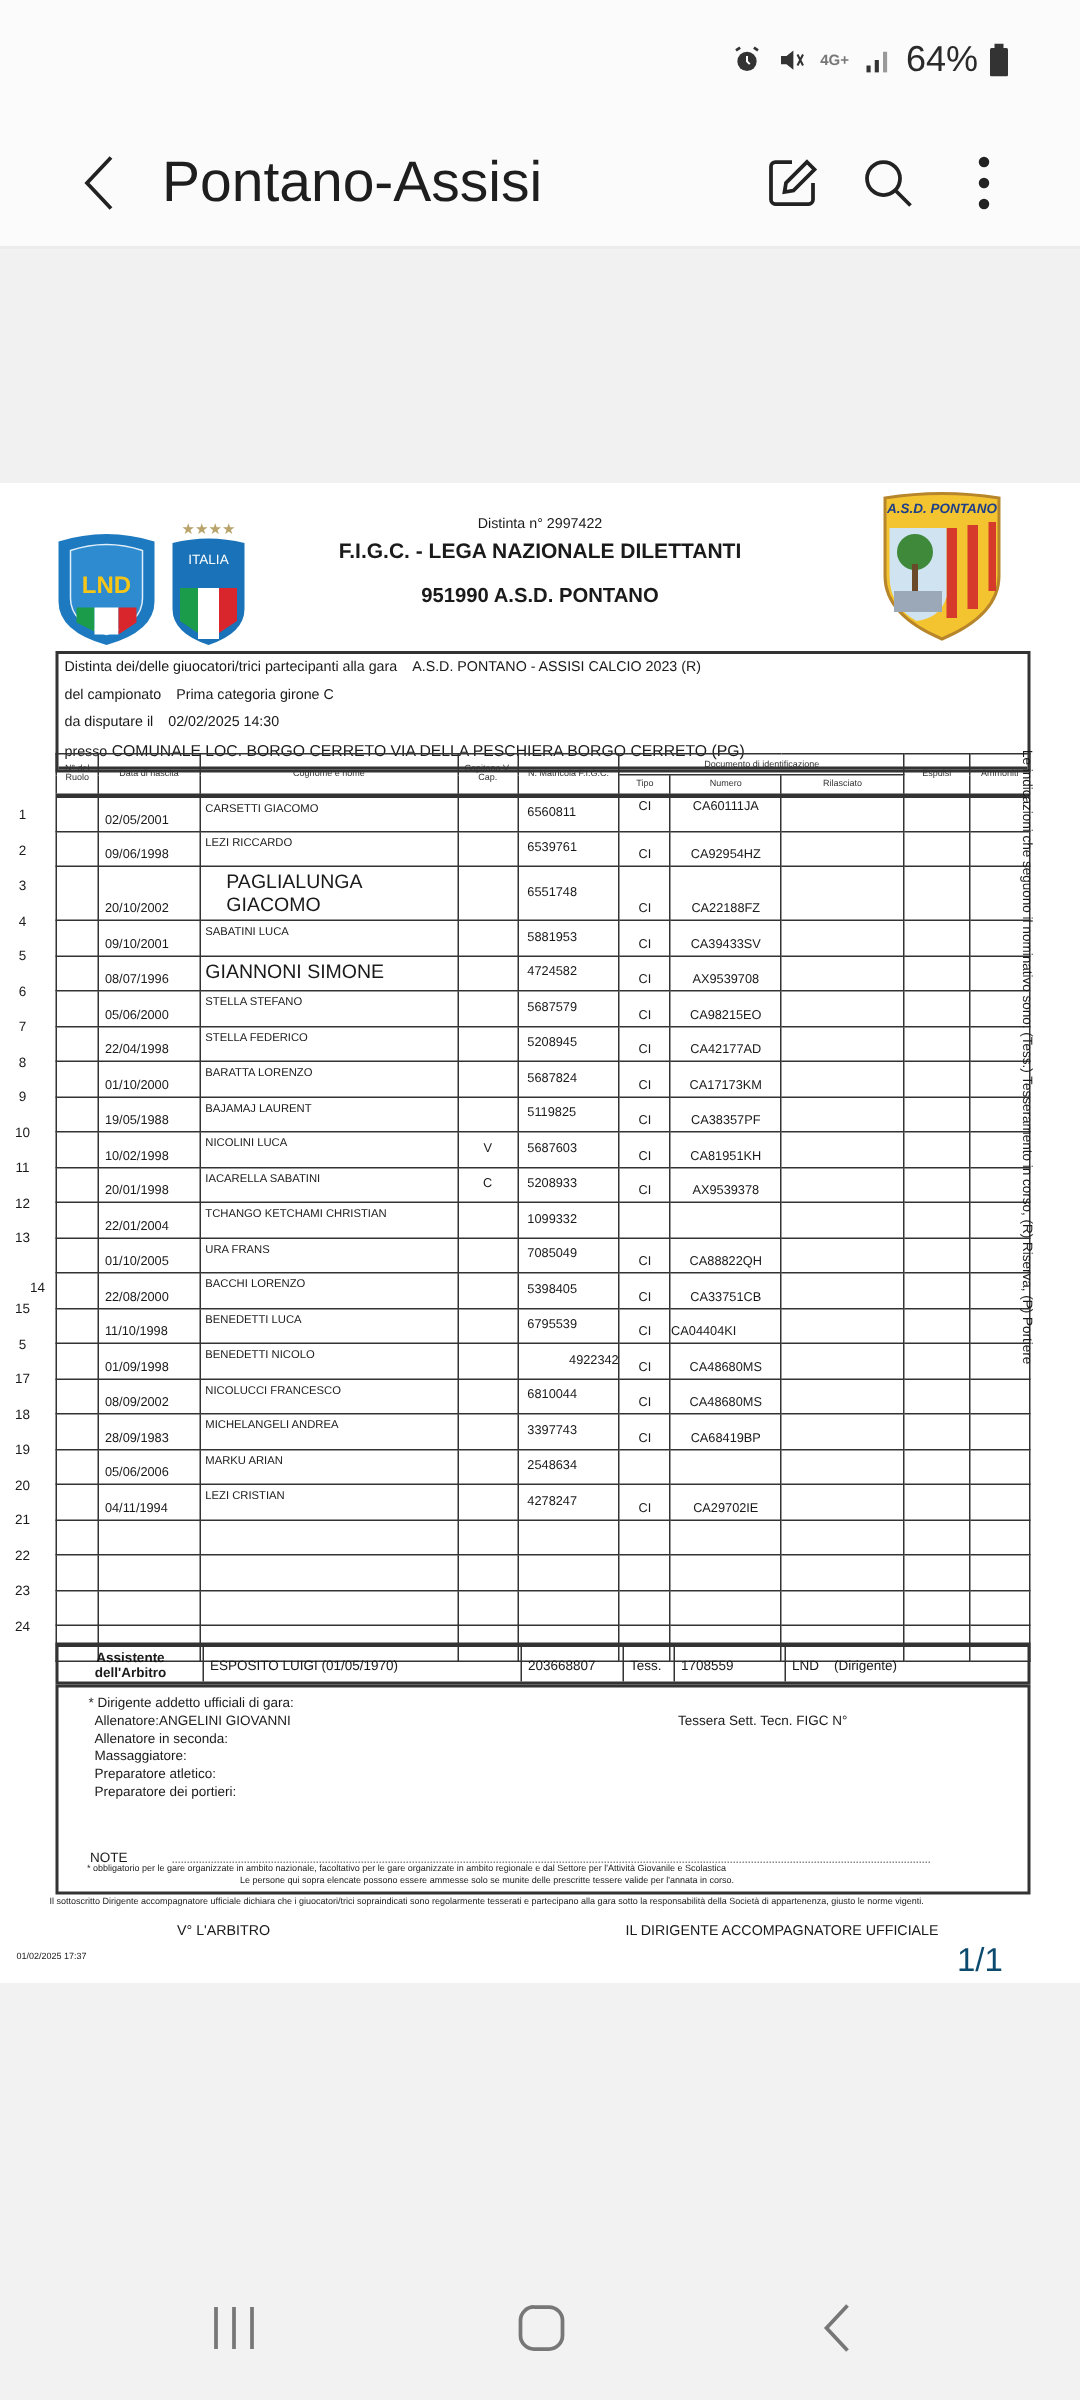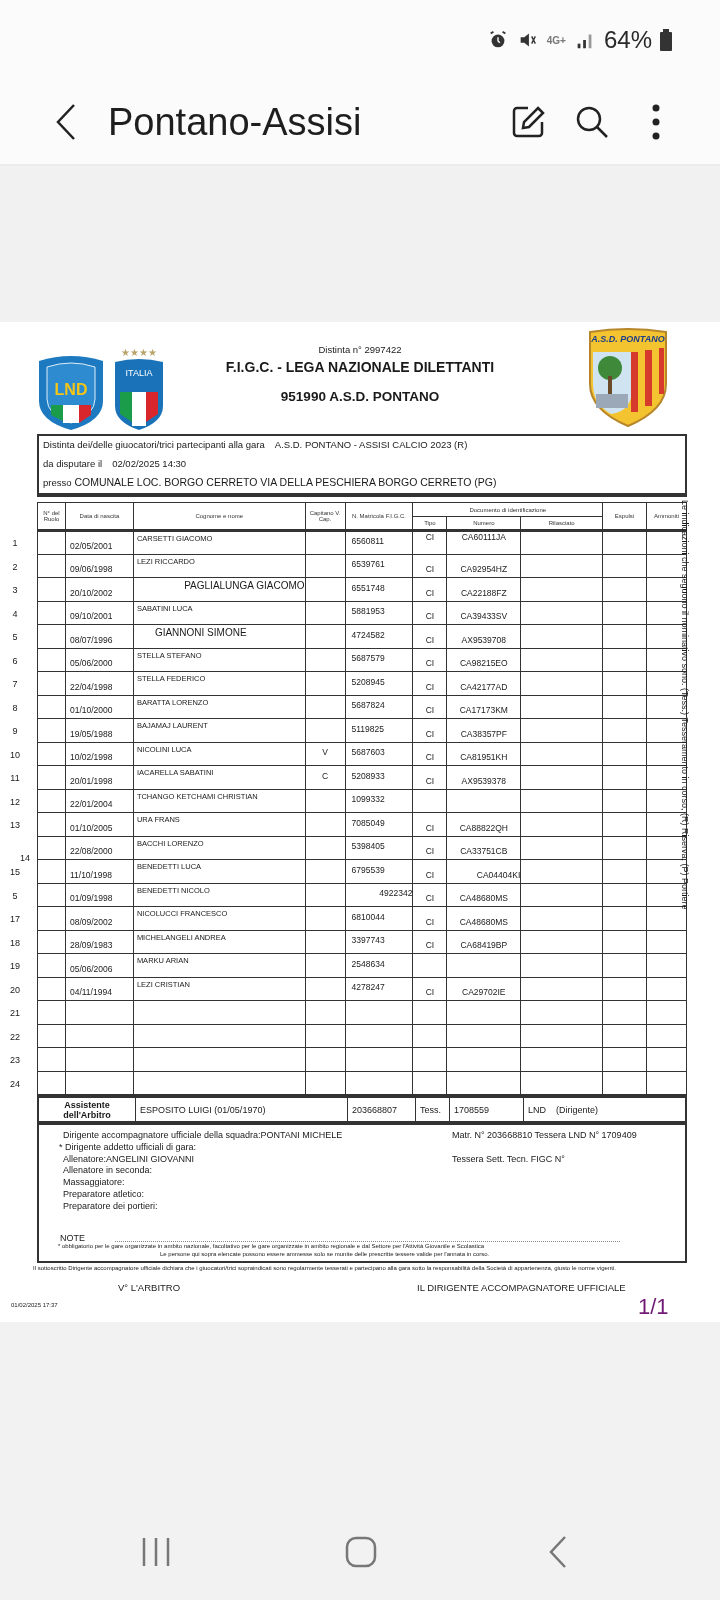--- a/index.html
+++ b/index.html
@@ -30,21 +30,21 @@
 .assist div{position:absolute;top:0;height:100%;display:flex;align-items:center;border-right:1px solid #333;padding-left:4px}
 .staff{position:absolute;left:37px;top:1123px;width:650px;height:140px;border:2px solid #333;font-size:9px;padding:5px 0 0 24px;line-height:11.8px}
 .staff .rt{position:absolute;left:413px}
 .note{position:absolute;left:60px;top:1233px;font-size:9px}
 .dots{position:absolute;left:115px;top:1241px;width:505px;border-top:1px dotted #888}
 .foot1{position:absolute;left:58px;top:1243px;font-size:6px}
 .foot2{position:absolute;left:160px;top:1251px;font-size:6px}
 .decl{position:absolute;left:33px;top:1265px;width:665px;font-size:6px;line-height:7px}
 .sig{position:absolute;top:1282px;font-size:9.5px}
 .stamp{position:absolute;left:11px;top:1302px;font-size:6px}
-.pg{position:absolute;left:638px;top:1294px;font-size:22px;color:#701a75}
+.pg{position:absolute;left:638px;top:1294px;font-size:22px;color:#0c4a6e}
 .navbar{position:absolute;left:0;top:1480px;width:720px;height:120px;background:#f2f2f2}
 .nav{position:absolute;top:50px;width:56px;height:44px;display:flex;align-items:center;justify-content:center}
 </style>
 </head>
 <body>
 
 <div class="statusbar">
   <div class="right">
     <svg class="sicon" viewBox="0 0 24 24">
         <circle cx="12" cy="13" r="7" fill="#333"></circle>
@@ -129,20 +129,21 @@
   <text x="41" y="14" text-anchor="middle" font-size="9" font-weight="bold" font-style="italic" fill="#1d3f8a" font-family="Liberation Sans, sans-serif">A.S.D. PONTANO</text>
 </svg>
 
 <div class="hdr-text" style="top:344px;font-size:9.5px">Distinta n° 2997422</div>
 <div class="hdr-text" style="top:359px;font-size:14px;font-weight:bold">F.I.G.C. - LEGA NAZIONALE DILETTANTI</div>
 <div class="hdr-text" style="top:389px;font-size:13.5px;font-weight:bold">951990 A.S.D. PONTANO</div>
 
 <div class="frame">
   <div class="info">
     <div><span>Distinta dei/delle giuocatori/trici partecipanti alla gara</span><span class="v">A.S.D. PONTANO - ASSISI CALCIO 2023 (R)</span></div>
+    <div><span>del campionato</span><span class="v">Prima categoria girone C</span></div>
     <div><span>da disputare il</span><span class="v">02/02/2025 14:30</span></div>
     <div style="font-size:10.5px"><span style="font-size:9.5px">presso</span> <span>COMUNALE LOC. BORGO CERRETO VIA DELLA PESCHIERA BORGO CERRETO (PG)</span></div>
   </div>
 </div>
 
 <table class="roster">
   <colgroup>
       <col style="width:28px">
       <col style="width:68px">
       <col style="width:172px">
@@ -192,21 +193,21 @@
         <td style="padding-left: 6px; vertical-align: middle;">6539761</td>
         <td style="text-align: center;">CI</td>
         <td style="text-align: center;">CA92954HZ</td>
         <td></td>
         <td></td>
         <td></td>
       </tr>
       <tr class="row">
         <td></td>
         <td style="padding-left: 4px;">20/10/2002</td>
-        <td style="vertical-align: top; font-size: 10px; padding-left: 17px; padding-top: 2px; text-align: right;">PAGLIALUNGA GIACOMO</td>
+        <td style="vertical-align: top; font-size: 13px; padding-left: 17px; padding-top: 2px;">PAGLIALUNGA GIACOMO</td>
         <td style="text-align: center; vertical-align: middle;"></td>
         <td style="padding-left: 6px; vertical-align: middle;">6551748</td>
         <td style="text-align: center;">CI</td>
         <td style="text-align: center;">CA22188FZ</td>
         <td></td>
         <td></td>
         <td></td>
       </tr>
       <tr class="row">
         <td></td>
@@ -216,21 +217,21 @@
         <td style="padding-left: 6px; vertical-align: middle;">5881953</td>
         <td style="text-align: center;">CI</td>
         <td style="text-align: center;">CA39433SV</td>
         <td></td>
         <td></td>
         <td></td>
       </tr>
       <tr class="row">
         <td></td>
         <td style="padding-left: 4px;">08/07/1996</td>
-        <td style="vertical-align: top; font-size: 10px; padding-left: 21px; padding-top: 2px;">GIANNONI SIMONE</td>
+        <td style="vertical-align: top; font-size: 13px; padding-left: 3px; padding-top: 2px;">GIANNONI SIMONE</td>
         <td style="text-align: center; vertical-align: middle;"></td>
         <td style="padding-left: 6px; vertical-align: middle;">4724582</td>
         <td style="text-align: center;">CI</td>
         <td style="text-align: center;">AX9539708</td>
         <td></td>
         <td></td>
         <td></td>
       </tr>
       <tr class="row">
         <td></td>
@@ -340,21 +341,21 @@
         <td></td>
         <td></td>
       </tr>
       <tr class="row">
         <td></td>
         <td style="padding-left: 4px;">11/10/1998</td>
         <td style="vertical-align: top; font-size: 7.5px; padding-left: 3px; padding-top: 2px;">BENEDETTI LUCA</td>
         <td style="text-align: center; vertical-align: middle;"></td>
         <td style="padding-left: 6px; vertical-align: middle; margin-top: 27px;">6795539</td>
         <td style="text-align: center;">CI</td>
-        <td style="text-align: right;">CA04404KI</td>
+        <td style="text-align: left;">CA04404KI</td>
         <td></td>
         <td></td>
         <td></td>
       </tr>
       <tr class="row">
         <td></td>
         <td style="padding-left: 4px;">01/09/1998</td>
         <td style="vertical-align: top; font-size: 7.5px; padding-left: 3px; padding-top: 2px;">BENEDETTI NICOLO</td>
         <td style="text-align: center; vertical-align: middle;"></td>
         <td style="padding-left: 6px; vertical-align: middle; text-align: right;">4922342</td>
@@ -502,21 +503,20 @@
   <div style="left:309px;width:68px">203668807</div>
   <div style="left:377px;width:34px">Tess.</div>
   <div style="left:411px;width:74px">1708559</div>
   <div style="left:485px;width:160px;border-right:none;gap:10px">
       <span>LND</span>
       <span>(Dirigente)</span>
     </div>
 </div>
 
 <div class="staff">
-  <div><span>Dirigente accompagnatore ufficiale della squadra:PONTANI MICHELE</span><span class="rt">Matr. N° 203668810 Tessera LND N° 1709409</span></div>
   <div style="margin-left:-4px">* Dirigente addetto ufficiali di gara:</div>
   <div><span>Allenatore:ANGELINI GIOVANNI</span><span class="rt">Tessera Sett. Tecn. FIGC N°</span></div>
   <div>Allenatore in seconda:</div>
   <div>Massaggiatore:</div>
   <div>Preparatore atletico:</div>
   <div>Preparatore dei portieri:</div>
 </div>
 <div class="note">NOTE</div>
 <div class="dots"></div>
 <div class="foot1">* obbligatorio per le gare organizzate in ambito nazionale, facoltativo per le gare organizzate in ambito regionale e dal Settore per l'Attività Giovanile e Scolastica</div>

